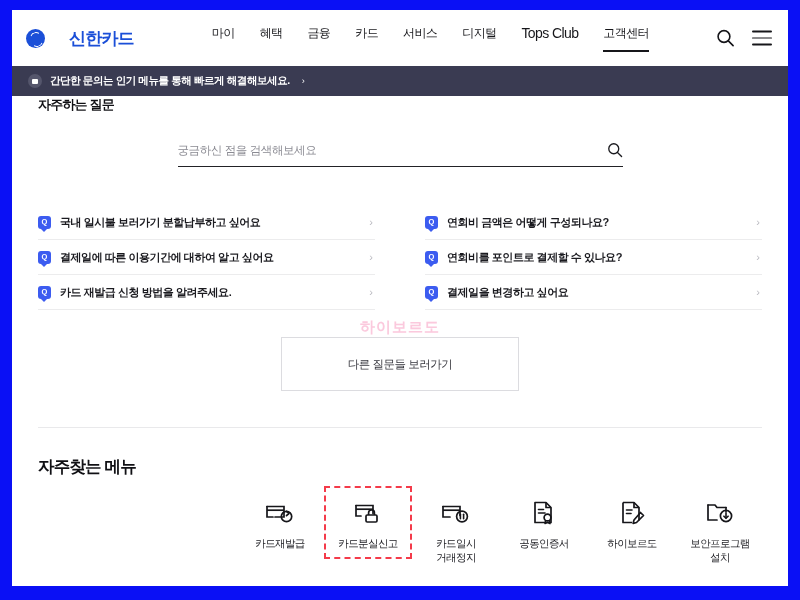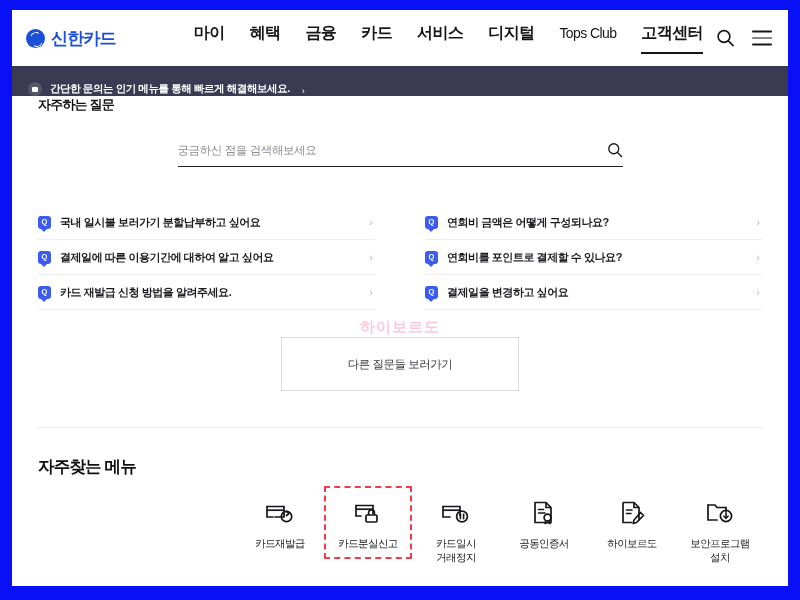--- a/index.html
+++ b/index.html
@@ -19,21 +19,21 @@
 
   
   .header {
     height: 56px;
     background: #ffffff;
     display: flex;
     align-items: center;
     position: relative;
   }
   .logo {
-    display: flex; align-items: center; gap: 6px;
+    display: flex; align-items: center; gap: 24px;
     margin-left: 14px;
   }
   .logo-mark {
     width: 19px; height: 19px; border-radius: 50%;
     background: #1b4fd8;
     position: relative;
     flex: none;
   }
   .logo-mark::after {
     content: "";
@@ -51,23 +51,23 @@
     font-weight: bold;
     letter-spacing: -0.8px;
   }
   .nav {
     display: flex;
     align-items: center;
     gap: 25px;
     margin-left: 78px;
   }
   .nav-item {
-    font-size: 16px;
+    font-size: 12px;
     color: #16161a;
-    font-weight: bold;
+    font-weight: normal;
     letter-spacing: -0.6px;
     white-space: nowrap;
     position: relative;
     padding-bottom: 10px;
     cursor: pointer;
   }
   .nav-item.latin { font-weight: normal; font-size: 14px; }
   .nav-item.active::after {
     content: "";
     position: absolute;
@@ -84,21 +84,21 @@
   .ic-search { width: 19px; height: 19px; display: block; cursor: pointer; }
   .ic-menu { width: 20px; height: 15px; display: flex; flex-direction: column;
              justify-content: space-between; cursor: pointer; }
   .ic-menu i { display: block; height: 1.6px; background: #16161a; border-radius: 1px; }
 
   
   .banner {
     height: 30px;
     background: #3a3b52;
     display: flex;
-    align-items: flex-end;
+    align-items: center;
     padding-left: 16px;
     gap: 8px;
   }
   .banner-icon {
     width: 14px; height: 14px; border-radius: 50%;
     background: #55566c;
     position: relative; flex: none;
   }
   .banner-icon::after {
     content: "";

